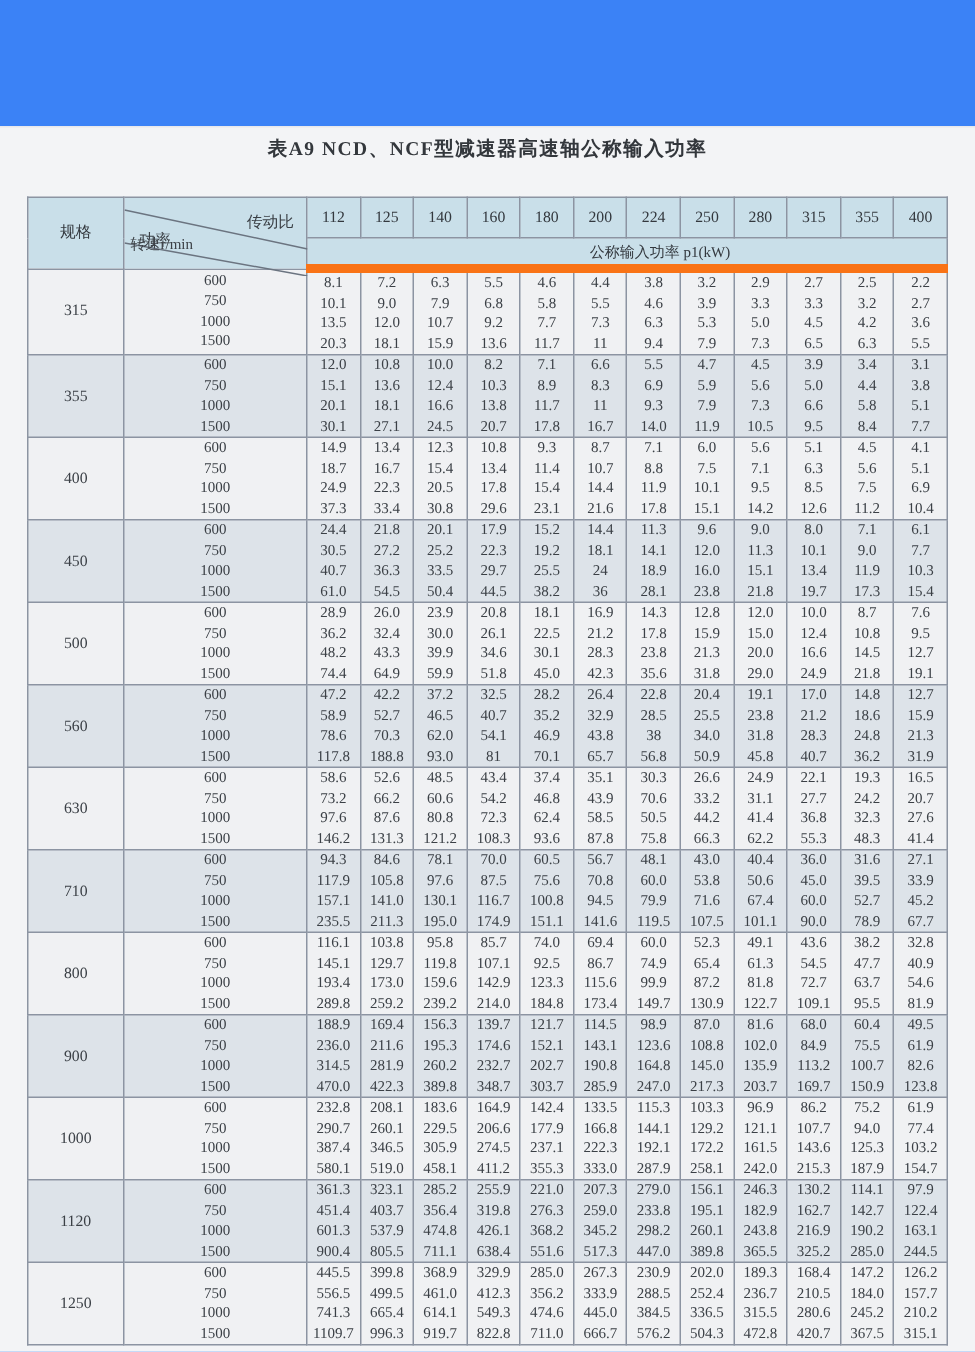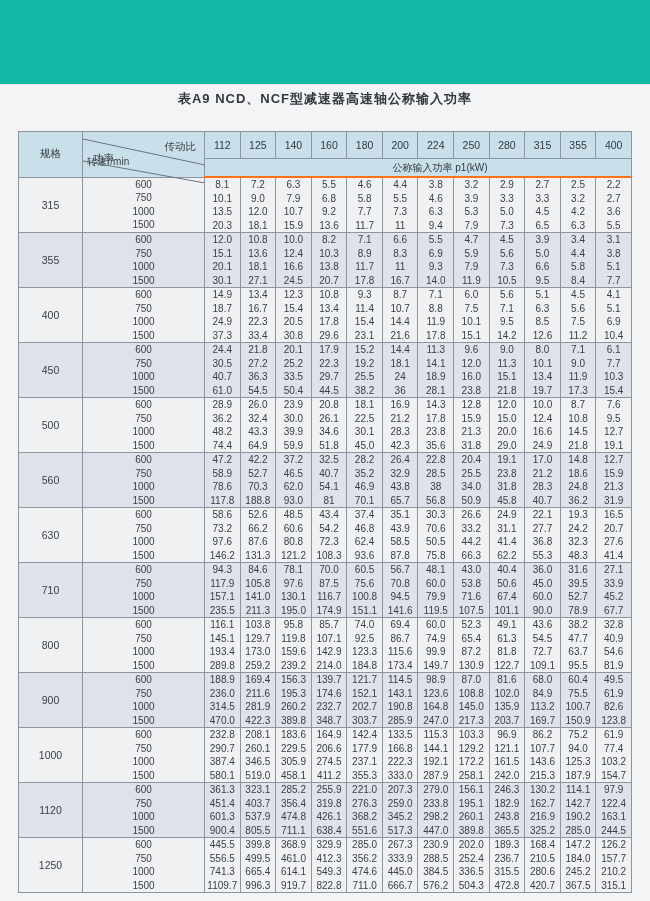--- a/index.html
+++ b/index.html
@@ -3,21 +3,21 @@
 <meta charset="utf-8">
 <style>
   html,body{margin:0;padding:0;}
   body{
     width:650px;height:901px;background:#ffffff;
     font-family:"Liberation Sans","DejaVu Sans",sans-serif;
     color:var(--text,#3b4046);
     -webkit-font-smoothing:antialiased;
     overflow:hidden;
   }
-  .canvas{position:relative;width:650px;height:901px;background:#14b8a6;}
+  .canvas{position:relative;width:650px;height:901px;background:#3b82f6;font-family:Liberation Serif, serif;}
   .paper{
     position:absolute;left:0;top:84px;width:650px;height:817px;
     background:var(--paper,#f3f4f6);
     box-shadow:inset 0 1px 0 #e7e8ec;
   }
   .page-title{
     position:absolute;left:0;top:90px;width:650px;
     text-align:center;font-size:13px;font-weight:bold;color:#33373c;
     letter-spacing:1px;
   }
@@ -32,21 +32,21 @@
     font-weight:normal;
   }
   table.power-table{border:1.5px solid var(--outer,#4a505a);}
   tr.header-row th{
     background:var(--header-bg,#c9dfe9);
     height:26px;font-size:10.5px;color:#33383e;
   }
   tr.subheader-row td{
     background:var(--header-bg,#c9dfe9);
     height:17px;font-size:10px;color:#33383e;
-    border-bottom:2px solid #f97316;
+    border-bottom:6px solid #f97316;
     padding-left:44px;
   }
   td.corner-cell{background:var(--header-bg,#c9dfe9);position:relative;padding:0;}
   .corner-wrap{position:relative;width:100%;height:33px;}
   .corner-wrap svg{position:absolute;left:0;top:0;}
   .corner-ratio{position:absolute;right:8px;top:2px;font-size:10.5px;}
   .corner-power{position:absolute;left:10px;top:14px;font-size:10.5px;}
   .corner-speed{position:absolute;left:4px;bottom:2px;font-size:10px;}
   td.spec-cell{font-size:10.5px;background:inherit;}
   tr.group-row{height:54px;}

